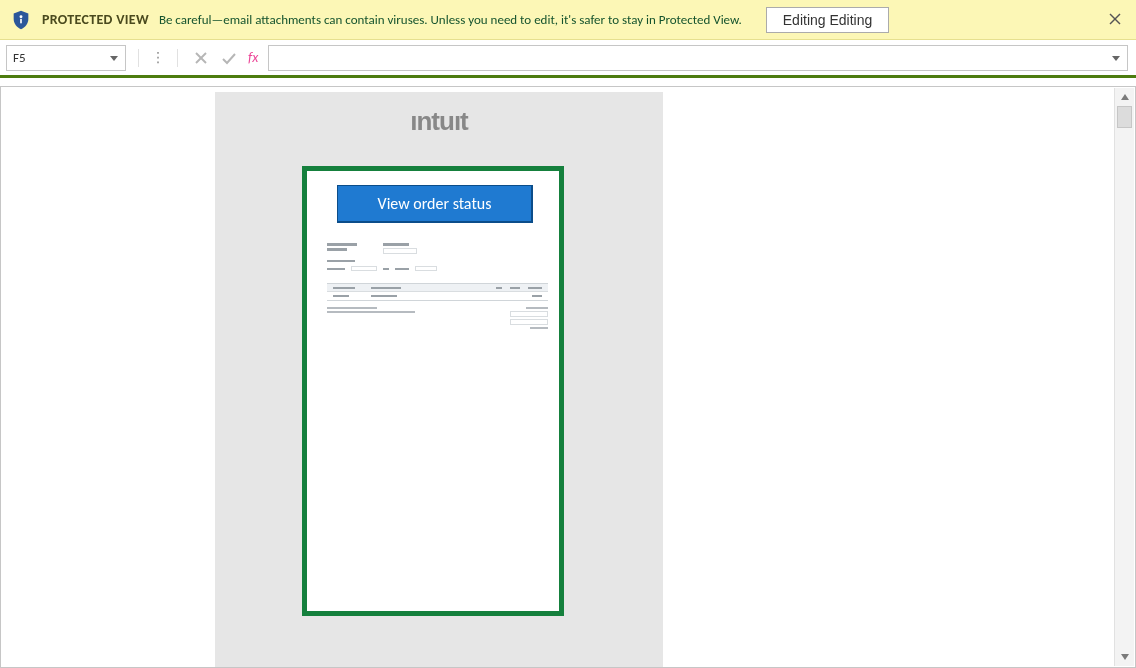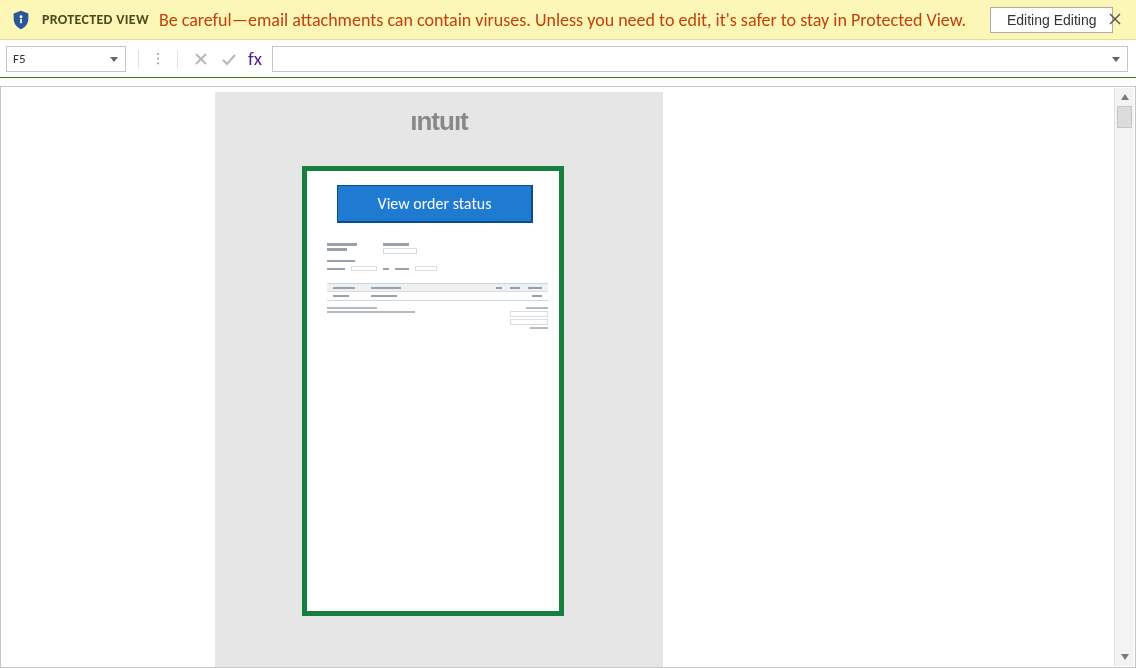--- a/index.html
+++ b/index.html
@@ -30,22 +30,22 @@
     color: #2b579a;
     flex: none;
   }
   .pv-title {
     font-weight: 600;
     color: #4a4a1e;
     letter-spacing: 0.3px;
     font-size: 14px;
   }
   .pv-msg {
-    color: #c2410c;
-    font-size: 18px;
+    color: #14532d;
+    font-size: 13px;
   }
   .enable-btn {
     margin-left: 14px;
     background: #ffffff;
     border: 1px solid #ababab;
     height: 26px;
     padding: 0 16px;
     font-size: 14px;
     color: #333;
     cursor: pointer;
@@ -61,21 +61,21 @@
   }
   .close-x svg { display: block; }
 
   
   .formula-row {
     height: 38px;
     display: flex;
     align-items: center;
     padding: 10px 8px 10px 6px;
     gap: 6px;
-    border-bottom: 1px solid #4d7c0f;
+    border-bottom: 3px solid #4d7c0f;
     background: #ffffff;
   }
   .name-box {
     width: 120px;
     height: 26px;
     border: 1px solid #c6c6c6;
     display: flex;
     align-items: center;
     padding: 0 6px;
     background: #fff;
@@ -108,22 +108,23 @@
     width: 22px;
     height: 22px;
     display: flex;
     align-items: center;
     justify-content: center;
     color: #b6b6b6;
     cursor: pointer;
   }
   .fb-btn svg { display:block; }
   .fx-label {
-    color: #4c1d95;
-    font-size: 19px;
+    font-style: italic;
+    color: #ec4899;
+    font-size: 14px;
     margin: 0 4px 0 2px;
   }
   .formula-input {
     flex: 1;
     height: 26px;
     border: 1px solid #c6c6c6;
     background: #fff;
     position: relative;
   }
   .formula-input .caret {

